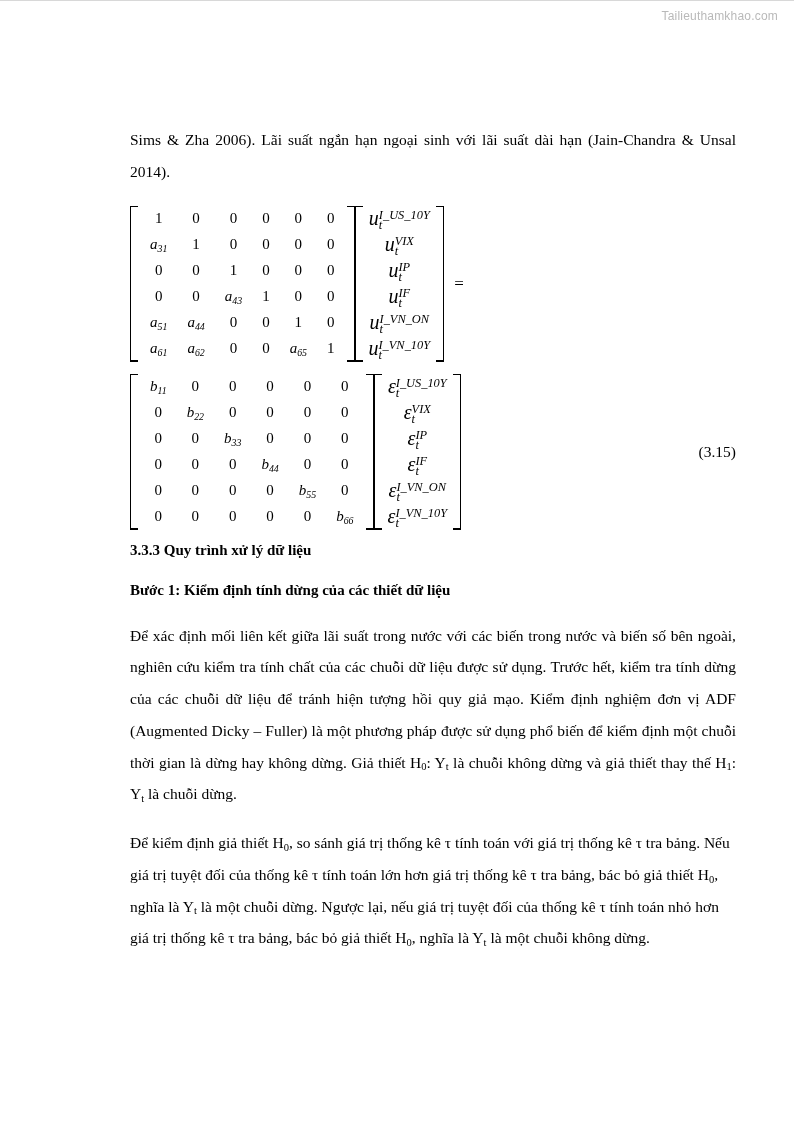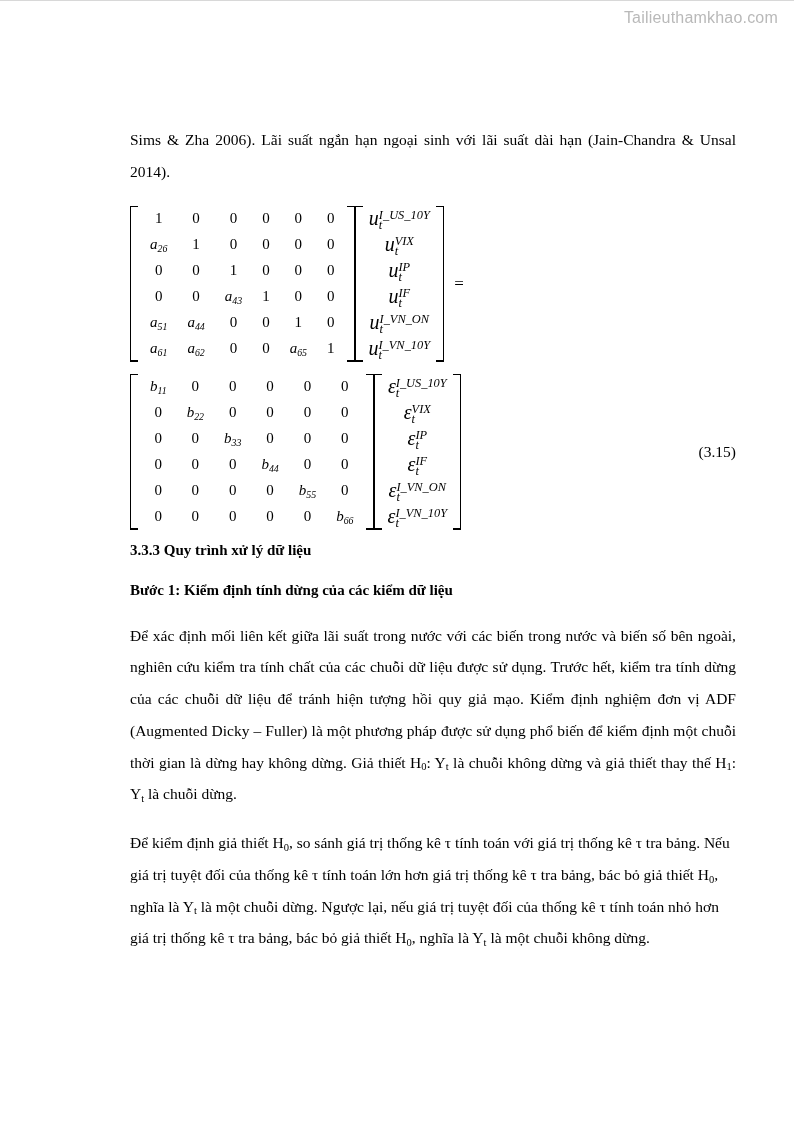--- a/index.html
+++ b/index.html
@@ -18,21 +18,21 @@
     background: #ffffff;
     overflow: hidden;
     box-sizing: border-box;
     border-top: 1px solid #d8d8d8;
   }
   .watermark {
     position: absolute;
     top: 8px;
     right: 16px;
     font-family: "Liberation Sans", "DejaVu Sans", sans-serif;
-    font-size: 16px;
+    font-size: 12px;
     color: #b9b9b9;
     letter-spacing: 0.2px;
     user-select: none;
   }
   .page-number {
     position: absolute;
     top: 45px;
     left: 0;
     width: 794px;
     text-align: center;
@@ -198,21 +198,21 @@
             <tbody id="matrix-a-body">
                 <tr>
                   <td class="num">1</td>
                   <td class="num">0</td>
                   <td class="num">0</td>
                   <td class="num">0</td>
                   <td class="num">0</td>
                   <td class="num">0</td>
                 </tr>
                 <tr>
-                  <td>a<sub>26</sub></td>
+                  <td>a<sub>31</sub></td>
                   <td class="num">1</td>
                   <td class="num">0</td>
                   <td class="num">0</td>
                   <td class="num">0</td>
                   <td class="num">0</td>
                 </tr>
                 <tr>
                   <td class="num">0</td>
                   <td class="num">0</td>
                   <td class="num">1</td>
@@ -365,20 +365,20 @@
           <span class="brk right"></span>
         </span>
 
         <span class="eq-number">(3.15)</span>
       </div>
 
     </div>
 
     <h3 class="heading">3.3.3 Quy trình xử lý dữ liệu</h3>
 
-    <h4 class="subheading">Bước 1: Kiểm định tính dừng của các kiểm dữ liệu</h4>
+    <h4 class="subheading">Bước 1: Kiểm định tính dừng của các thiết dữ liệu</h4>
 
     <p class="body-text"><span>Để xác định mối liên kết giữa lãi suất trong nước với các biến trong nước và biến số bên ngoài, nghiên cứu kiểm tra tính chất của các chuỗi dữ liệu được sử dụng. Trước hết, kiểm tra tính dừng của các chuỗi dữ liệu để tránh hiện tượng hồi quy giả mạo. Kiểm định nghiệm đơn vị ADF (Augmented Dicky – Fuller) là một phương pháp được sử dụng phổ biến để kiểm định một chuỗi thời gian là dừng hay không dừng. Giả thiết H</span><sub class="inline-sub">0</sub><span>: Y</span><sub class="inline-sub">t</sub><span> là chuỗi không dừng và giả thiết thay thế H</span><sub class="inline-sub">1</sub><span>: Y</span><sub class="inline-sub">t</sub><span> là chuỗi dừng.</span></p>
 
     <p class="body-text last-left"><span>Để kiểm định giả thiết H</span><sub class="inline-sub">0</sub><span>, so sánh giá trị thống kê τ tính toán với giá trị thống kê τ tra bảng. Nếu giá trị tuyệt đối của thống kê τ tính toán lớn hơn giá trị thống kê τ tra bảng, bác bỏ giả thiết H</span><sub class="inline-sub">0</sub><span>, nghĩa là Y</span><sub class="inline-sub">t</sub><span> là một chuỗi dừng. Ngược lại, nếu giá trị tuyệt đối của thống kê τ tính toán nhỏ hơn giá trị thống kê τ tra bảng, bác bỏ giả thiết H</span><sub class="inline-sub">0</sub><span>, nghĩa là Y</span><sub class="inline-sub">t</sub><span> là một chuỗi không dừng.</span></p>
 
   </div>
 </div>
 
 </body></html>

